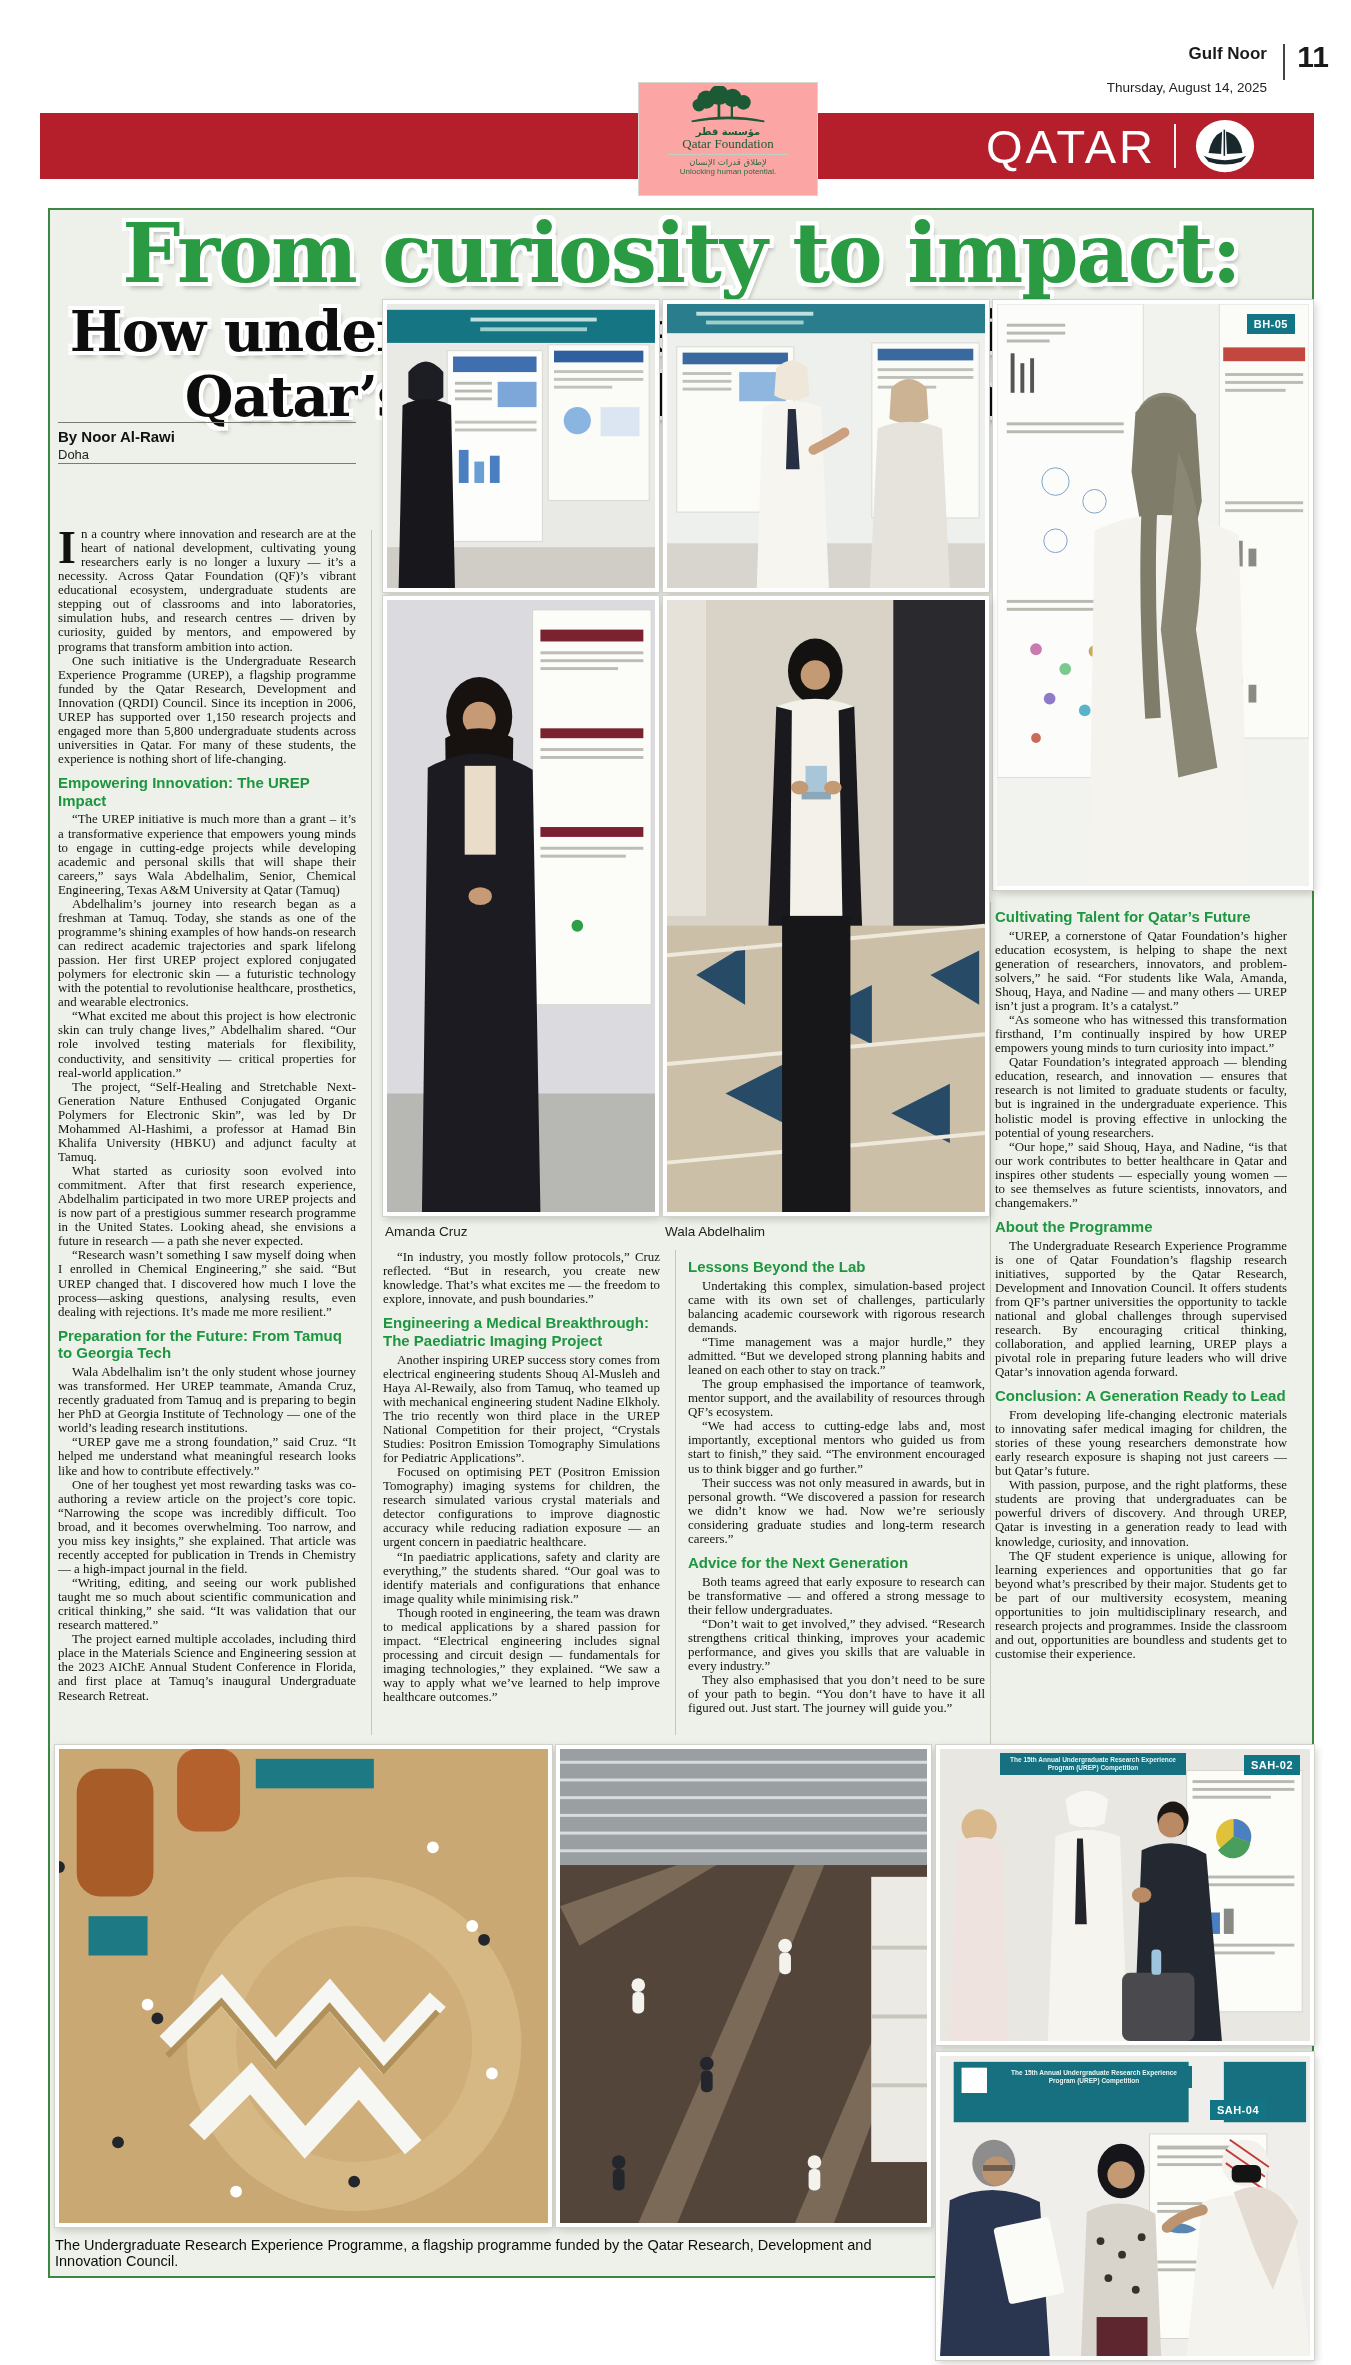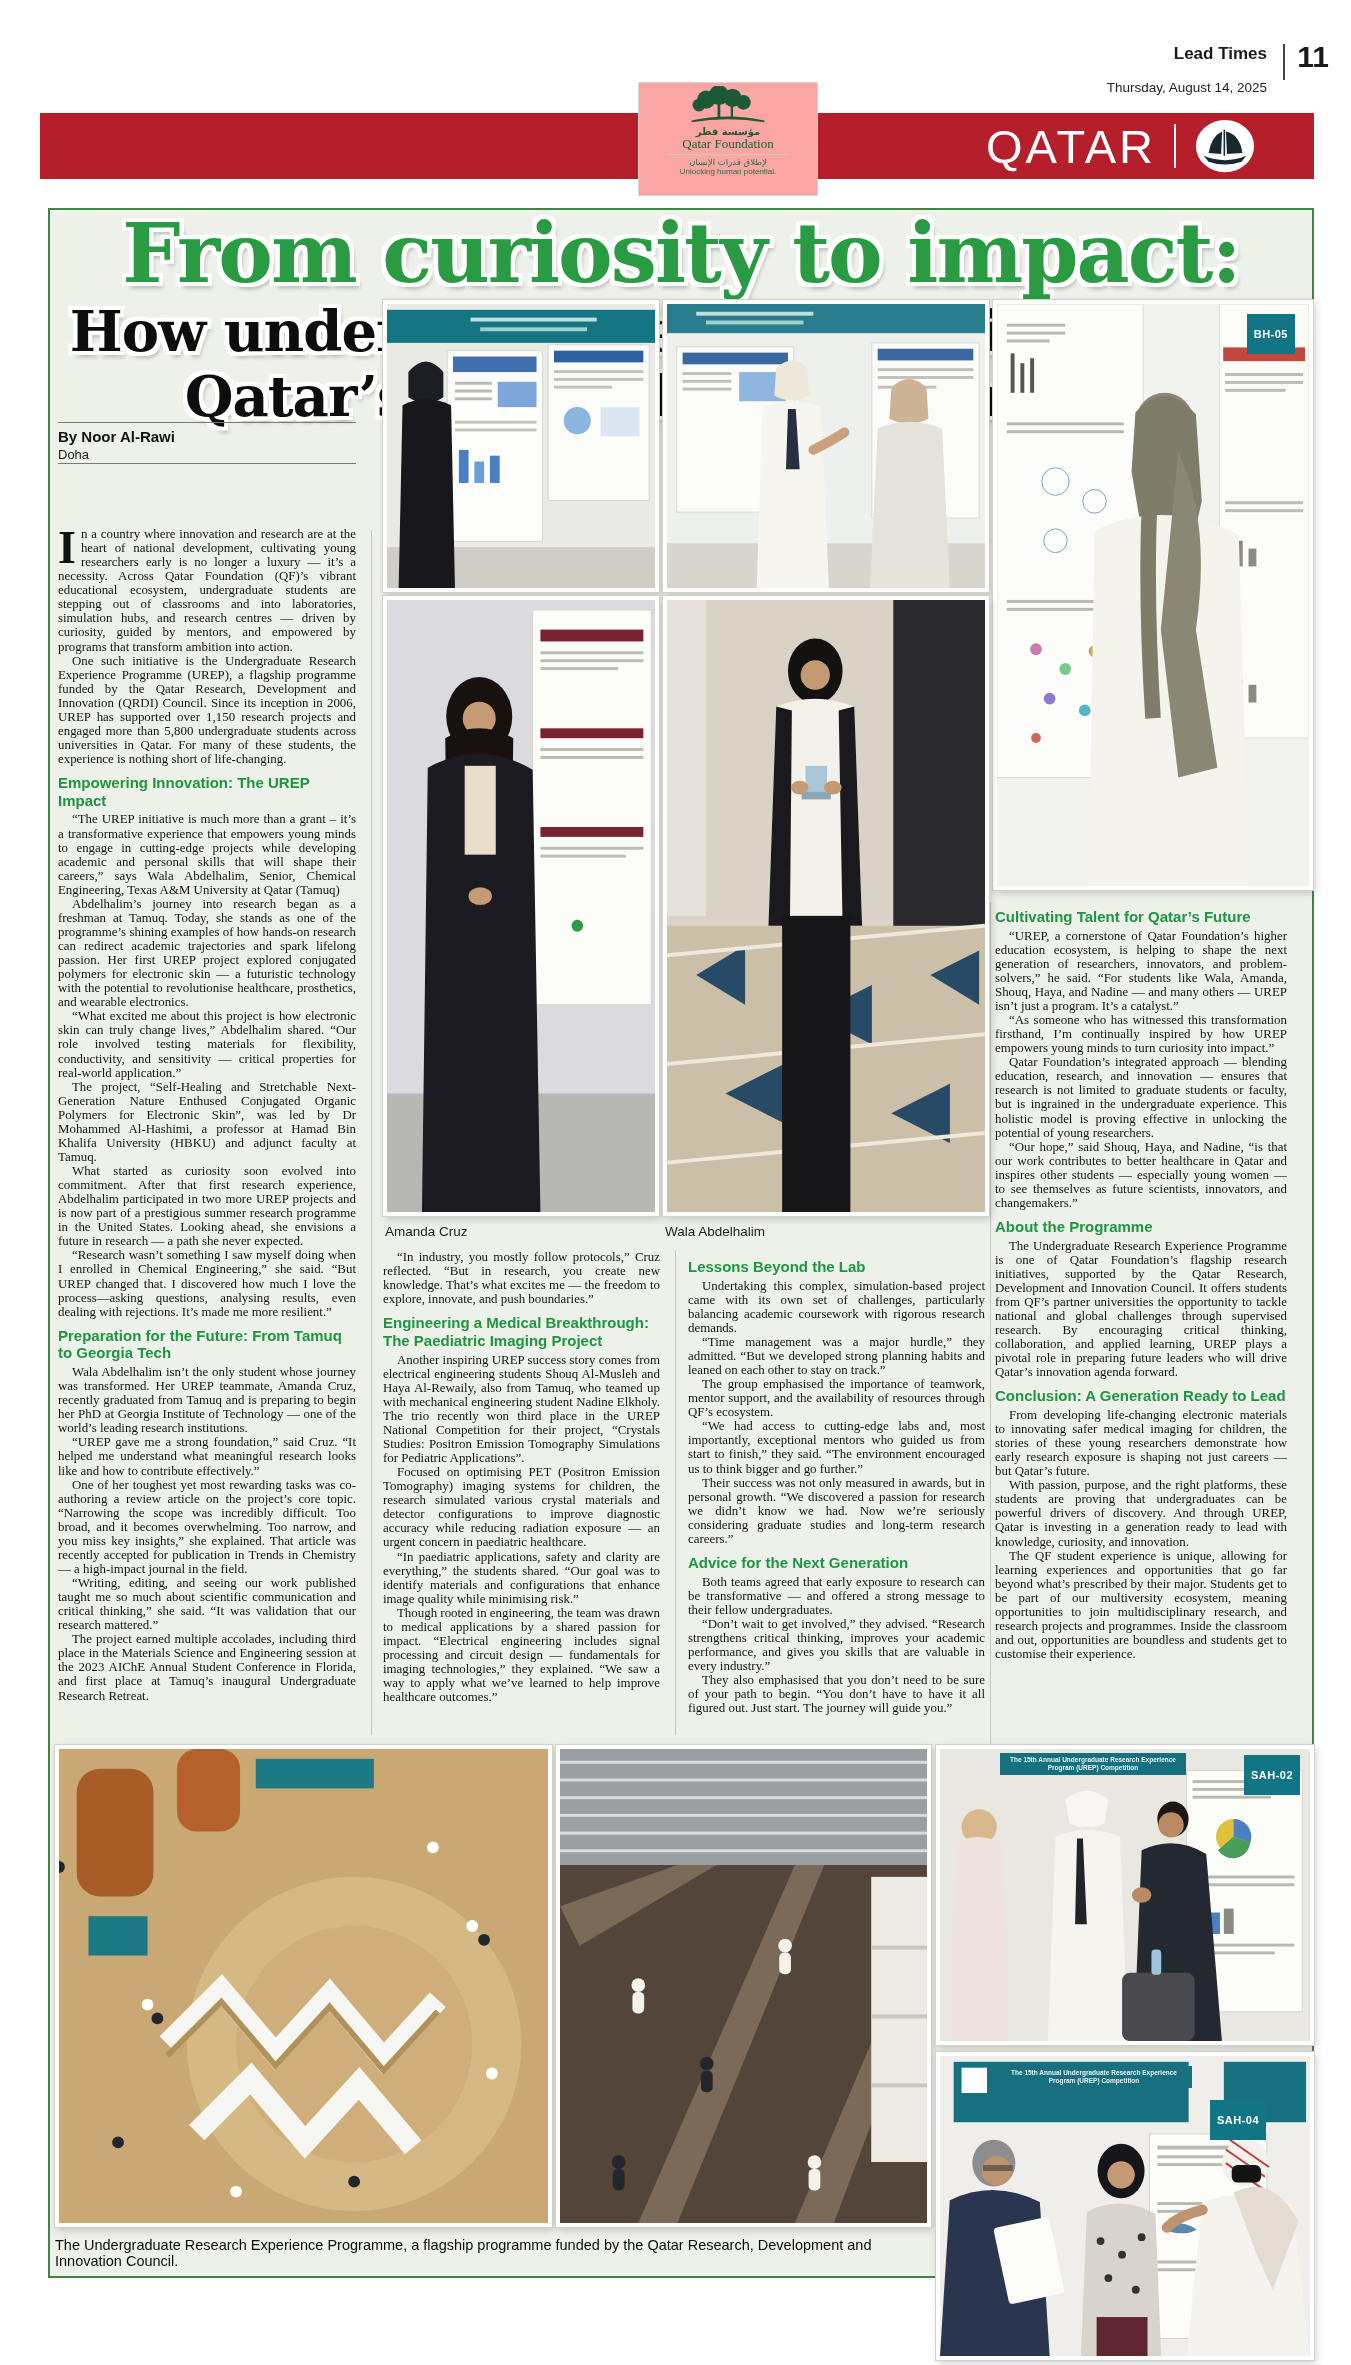--- a/index.html
+++ b/index.html
@@ -52,29 +52,29 @@
   .col .para{margin:0;text-indent:14px}
   .col .para.dropcap{text-indent:0}
   .para.dropcap::first-letter{float:left;font-size:46px;line-height:36px;padding:3px 5px 0 0;font-weight:700;color:#111}
   .col .sec{font:800 15px/1.18 "Liberation Sans",sans-serif;color:#1e9640;margin:8px 0 3px;text-align:left}
   .vline{width:1px;background:#c3c8bb;z-index:1}
 
   
   .photo{border:4px solid #fff;box-shadow:0 0 0 1px #d2d2cb,2px 3px 8px rgba(0,0,0,.2);box-sizing:border-box;background:#e7e7e3;overflow:hidden;z-index:3}
   .photo svg{width:100%;height:100%;display:block}
   .pcaption{font:400 13.5px "Liberation Sans",sans-serif;color:#222;z-index:2}
-  .ptag{position:absolute;background:#127585;color:#fff;font:700 11px "Liberation Sans",sans-serif;padding:14px 7px;letter-spacing:.5px}
+  .ptag{position:absolute;background:#127585;color:#fff;font:700 11px "Liberation Sans",sans-serif;padding:4px 7px;letter-spacing:.5px}
   .pbanner{position:absolute;background:#177080;color:#e8f4f2;font:700 6.5px/1.25 "Liberation Sans",sans-serif;text-align:center;padding:3px 4px;box-sizing:border-box}
   .footcap{left:55px;top:2237px;width:880px;font:400 14.5px "Liberation Sans",sans-serif;color:#0d0d0d;z-index:2}
 </style>
 </head>
 <body>
 
 <div class="abs mh-text">
-  <div class="mh-paper">Lead Times</div>
+  <div class="mh-paper">Gulf Noor</div>
   <div class="mh-date">Thursday, August 14, 2025</div>
 </div>
 <div class="abs mh-div"></div>
 <div class="abs mh-page">11</div>
 
 <div class="abs banner">
   <span class="qatar">QATAR</span>
   <span class="bdiv"></span>
   <span class="emblem">
     <svg viewBox="0 0 64 56">

